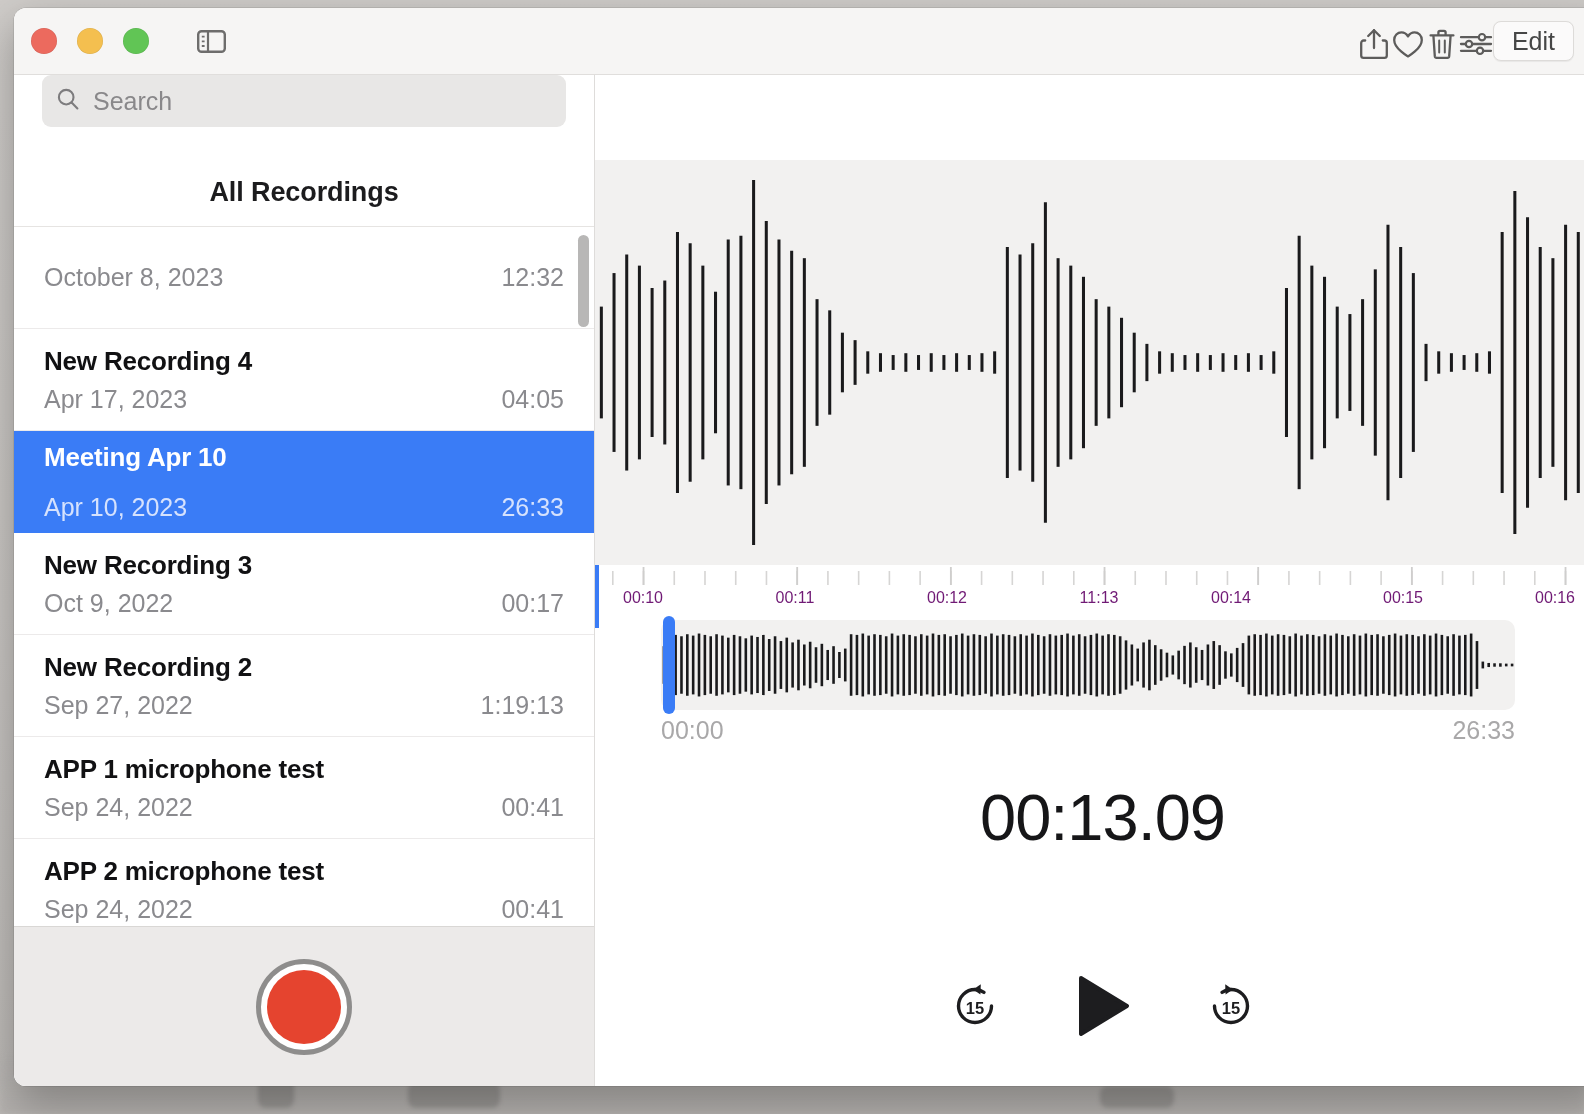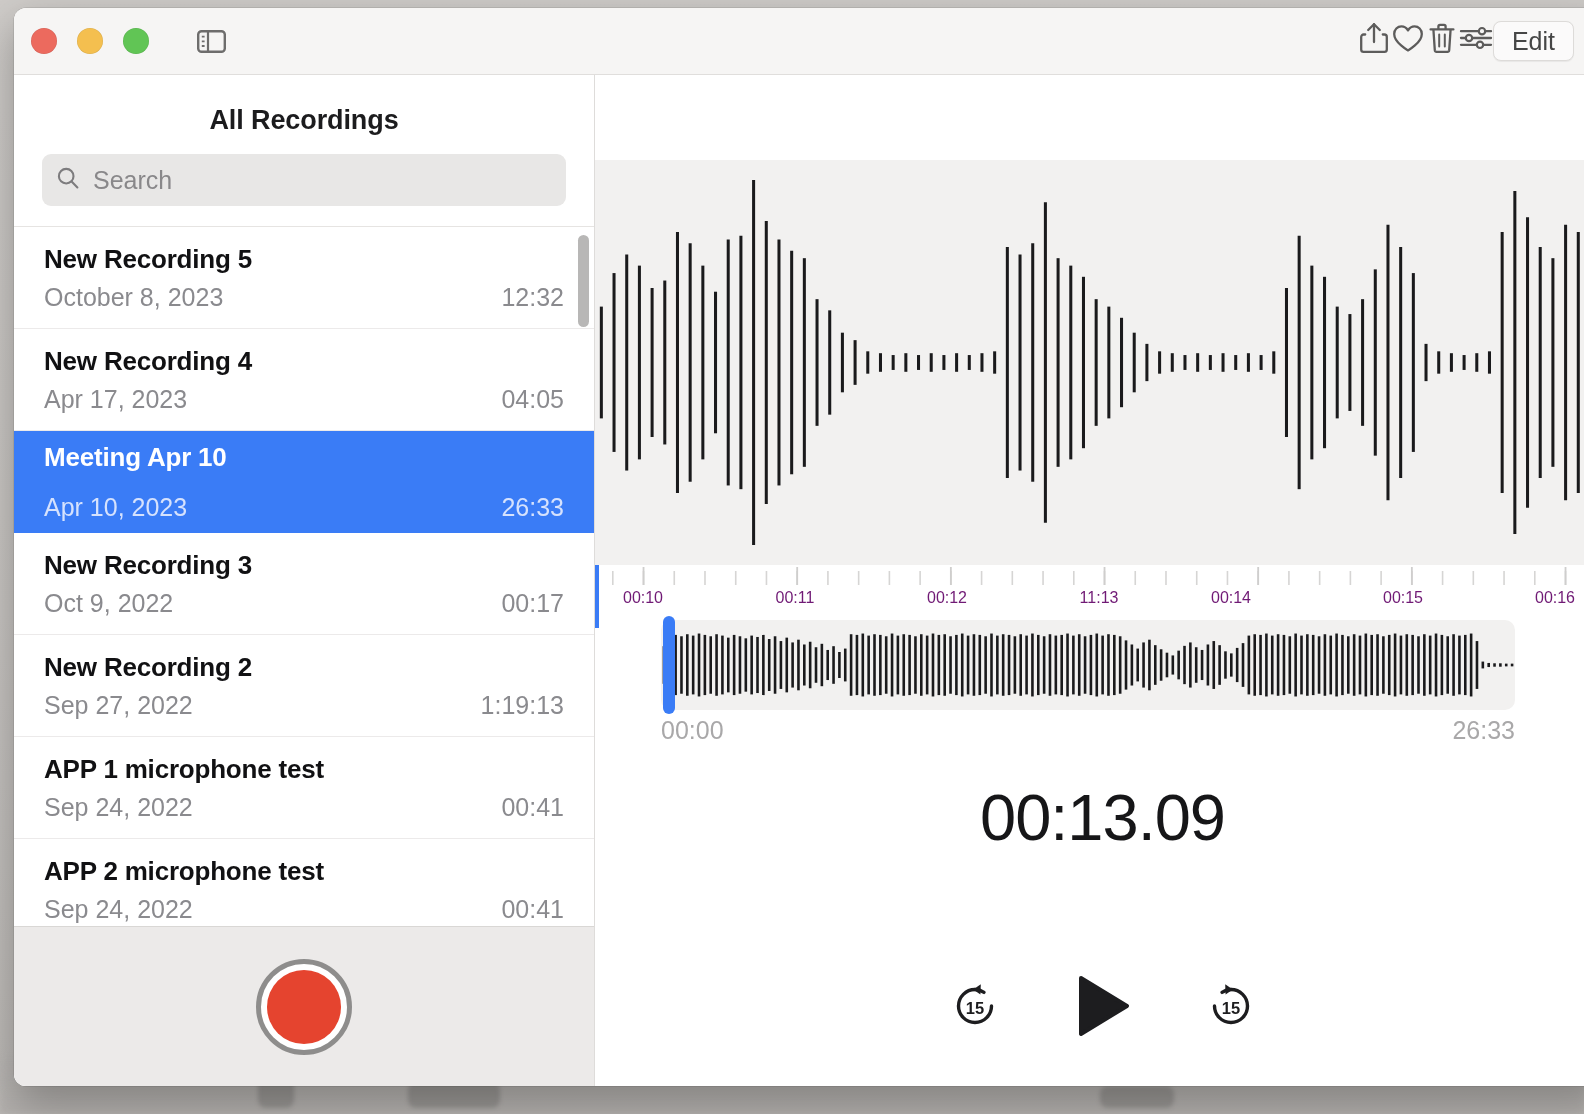--- a/index.html
+++ b/index.html
@@ -71,21 +71,21 @@
   #sidebar-toggle {
     margin-left: 44px;
     width: 36px; height: 30px;
     display: flex; align-items: center; justify-content: center;
     cursor: default;
   }
 
   #tb-right {
     margin-left: auto;
     display: flex;
-    align-items: flex-start;
+    align-items: flex-end;
     margin-right: 36px;
   }
   .tb-icon {
     width: 34px; height: 34px;
     display: flex; align-items: center; justify-content: center;
   }
   #edit-button {
     height: 38px;
     padding: 0 18px;
     display: flex; align-items: center; justify-content: center;
@@ -366,38 +366,37 @@
         </svg>
       </div>
 
       <div id="edit-button">Edit</div>
     </div>
   </div>
 
   <div id="body-split">
 
     <div id="sidebar">
-      <div id="sidebar-title">All Recordings</div>
-
       <div id="search-wrap">
         <div id="search-box">
           <span>
             <svg width="24" height="24" viewBox="0 0 24 24" fill="none">
               <circle cx="10.2" cy="10.2" r="7.3" stroke="#7d7c7e" stroke-width="2.1"></circle>
               <path d="M15.6 15.6 L21.4 21.4" stroke="#7d7c7e" stroke-width="2.1" stroke-linecap="round"></path>
             </svg>
           </span>
           <input id="search-input" type="text" placeholder="Search" style="">
         </div>
       </div>
 
+      <div id="sidebar-title">All Recordings</div>
+
       <div id="list-scroll">
         <div id="rec-list">
             <div class="rec-item">
-              <div class="rec-title">New Recording 5</div>
               <div class="rec-meta">
                 <span>October 8, 2023</span>
                 <span>12:32</span>
               </div>
             </div>
             <div class="rec-item">
               <div class="rec-title">New Recording 4</div>
               <div class="rec-meta">
                 <span>Apr 17, 2023</span>
                 <span>04:05</span>

